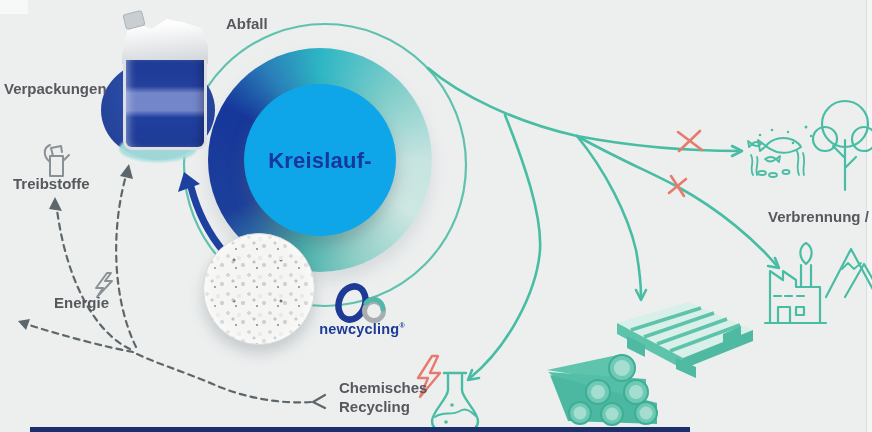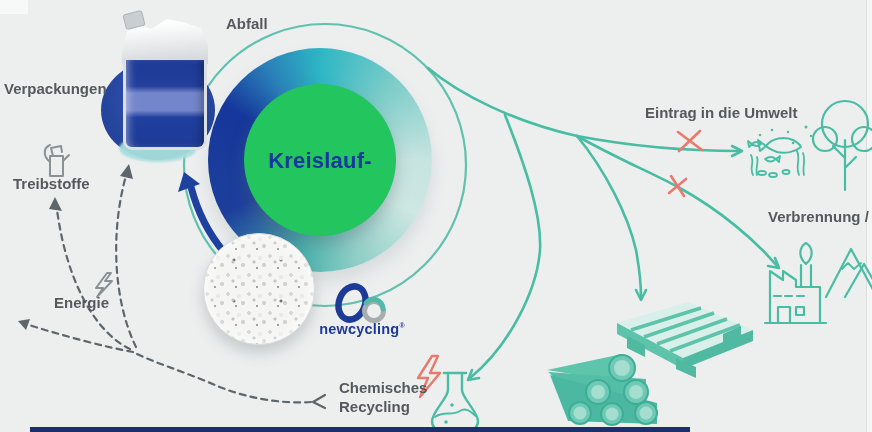--- a/index.html
+++ b/index.html
@@ -5,21 +5,21 @@
   html,body{margin:0;padding:0;background:#dfe1e1;font-family:"Liberation Sans",sans-serif;}
   .stage{position:relative;width:872px;height:432px;background:var(--bg);overflow:hidden;}
 
   
   .ring{position:absolute;left:208px;top:48px;width:224px;height:224px;border-radius:50%;
     background:conic-gradient(from 0deg,
       #2db6c4 0deg,#7fcdc9 45deg,#c7e4e0 90deg,#cde7e2 120deg,#8fcec6 160deg,
       #4bb3ad 190deg,#1d3f9b 240deg,#16379b 300deg,#2a7fb8 330deg,#2db6c4 360deg);
     box-shadow:0 10px 16px rgba(110,130,140,.18);}
   .core{position:absolute;left:244px;top:84px;width:152px;height:152px;border-radius:50%;
-    background:#22c55e;box-shadow:0 9px 16px rgba(80,100,115,.35);
+    background:#0ea5e9;box-shadow:0 9px 16px rgba(80,100,115,.35);
     display:flex;flex-direction:column;align-items:center;justify-content:center;}
   .core-line{font-size:22px;font-weight:bold;color:var(--title-navy);line-height:29px;letter-spacing:.2px;}
 
   
   .overlay{position:absolute;left:0;top:0;width:872px;height:432px;}
   .s-teal{stroke:var(--teal);stroke-width:2.6;fill:none;stroke-linecap:round;stroke-linejoin:round;}
   .s-teal-thin{stroke:var(--teal-light);stroke-width:2.2;fill:none;}
   .s-dash{stroke:var(--gray-line);stroke-width:2.2;fill:none;stroke-dasharray:6 5;stroke-linecap:round;}
   .s-gline{stroke:var(--gray-line);stroke-width:2.2;fill:none;stroke-linecap:round;stroke-linejoin:round;}
   .f-gray{fill:var(--gray-line);stroke:none;}
@@ -214,21 +214,20 @@
     <div class="pouch-cap"></div>
     <div class="pouch-body"></div>
   </div>
 
   <div class="pellets"></div>
 
   <div class="lbl" style="left:210px;top:14px;margin-left:16px;">Abfall</div>
   <div class="lbl" style="left:4px;top:79px;">Verpackungen</div>
   <div class="lbl" style="left:13px;top:174px;">Treibstoffe</div>
   <div class="lbl" style="left:7px;top:293px;margin-left:47px;">Energie</div>
-  <div class="lbl" style="left:645px;top:103px;">Eintrag in die Umwelt</div>
   <div class="lbl" style="left:768px;top:207px;">
     <div>Verbrennung /</div>
   </div>
   <div class="lbl" style="left:339px;top:378px;">
     <div>Chemisches</div>
     <div>Recycling</div>
   </div>
 
   <div class="logo-text">
     <span>newcycling</span><sup>®</sup>

